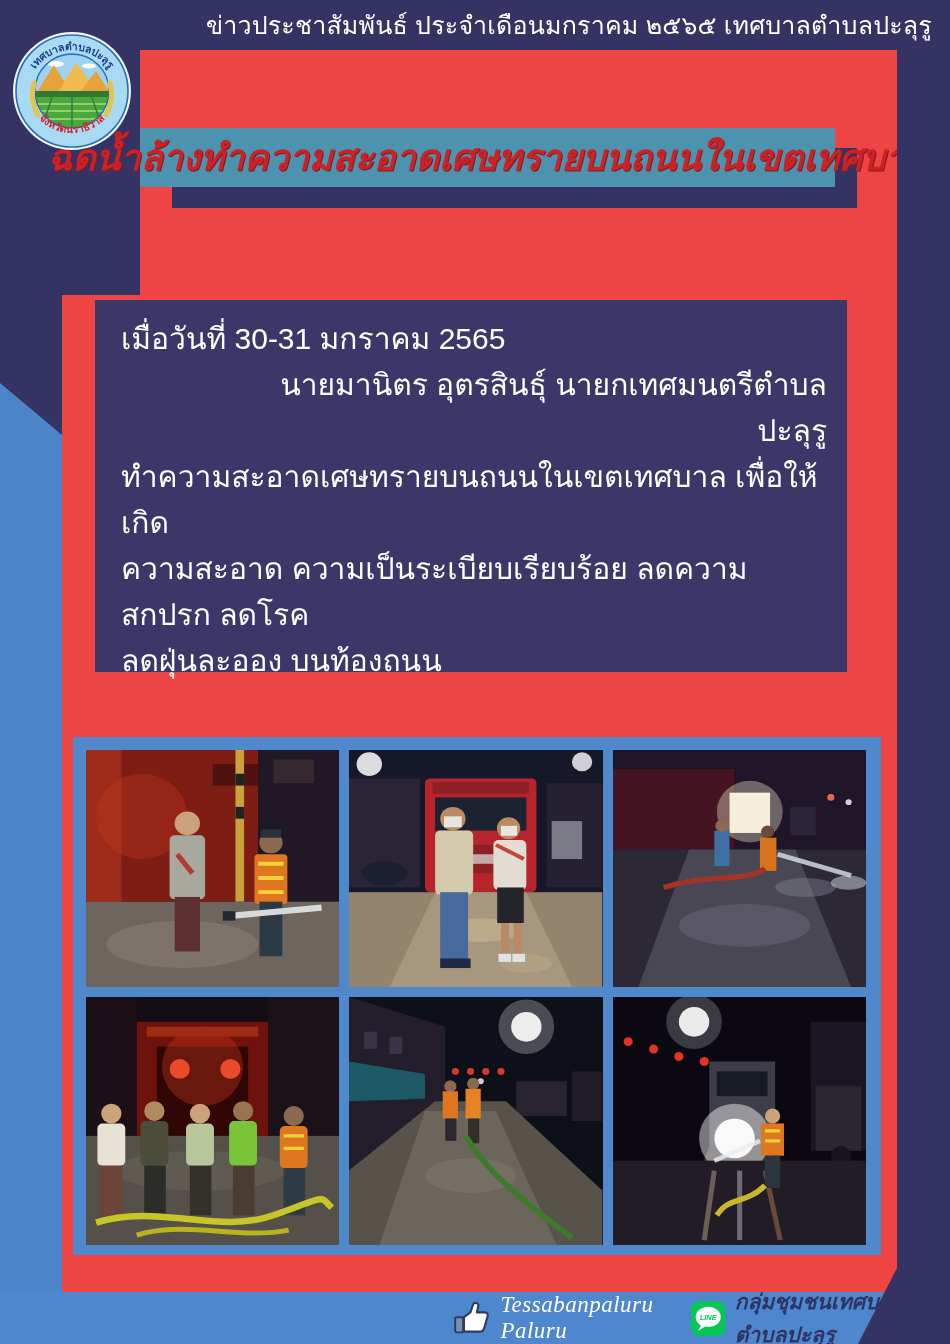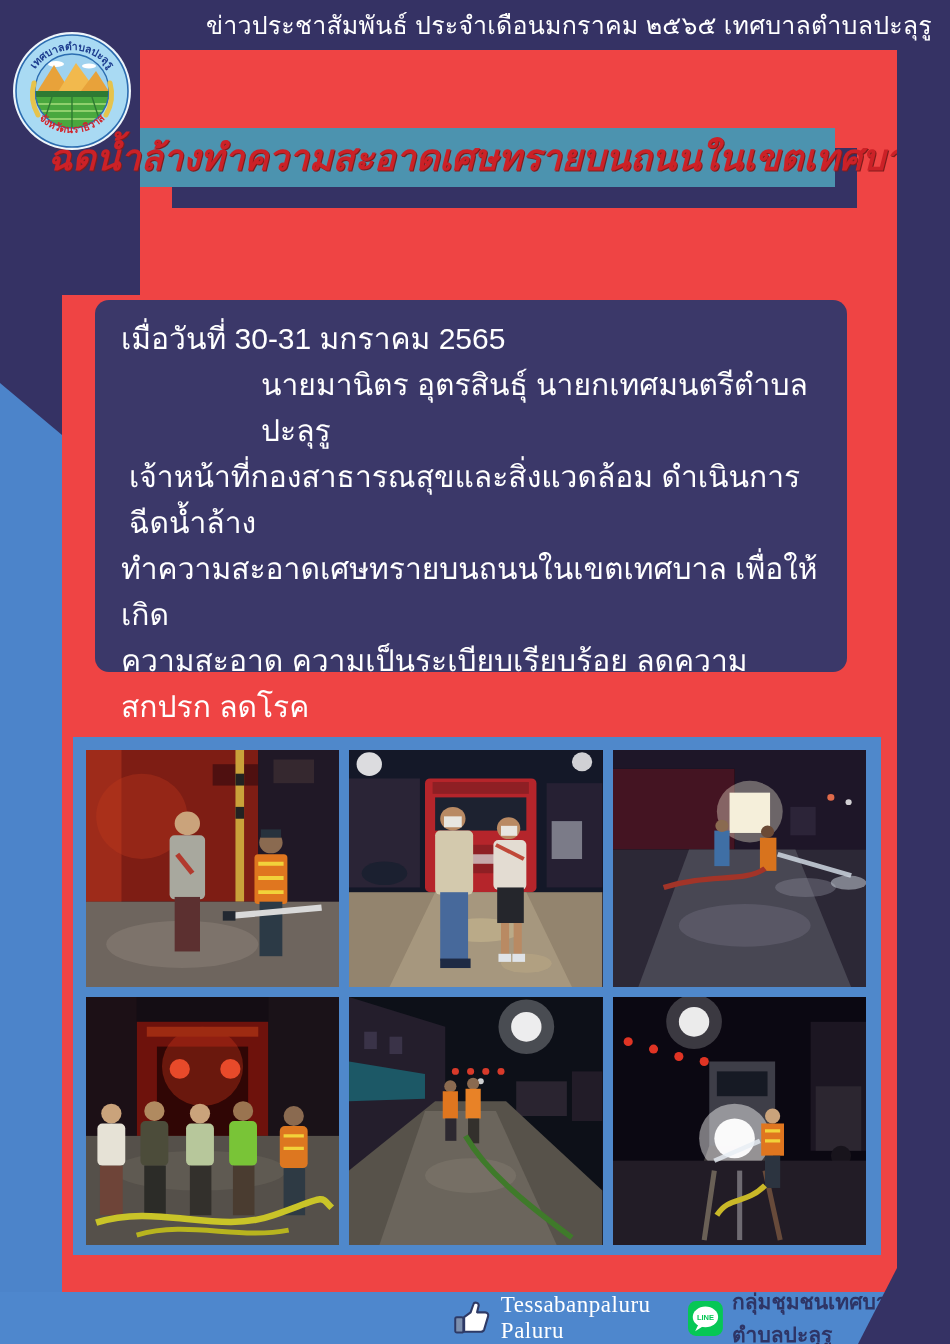--- a/index.html
+++ b/index.html
@@ -25,34 +25,34 @@
 
   
   .banner-shadow{left:172px;top:148px;width:685px;height:60px;background:#353264;z-index:1;}
   .banner{left:140px;top:128px;width:695px;height:59px;background:#4c93af;z-index:2;
           display:flex;align-items:center;justify-content:center;}
   .banner-text{color:#cc2127;font-size:36px;font-weight:bold;font-style:italic;
                text-shadow:1px 1px 0 #7e1d1d;white-space:nowrap;}
 
   
   .article{left:95px;top:300px;width:752px;height:372px;background:#3b3869;box-sizing:border-box;
-           padding:16px 20px 0 26px;color:#ffffff;font-size:30px;line-height:46px;border-radius:14px;}
+           padding:16px 20px 0 26px;color:#ffffff;font-size:30px;line-height:46px;}
   .article .line{white-space:pre-wrap;}
-  .article .indent{padding-left:140px;}
+  .article .indent{padding-left:140px;text-align:right;}
   .article .sp{padding-left:8px;}
 
   
   .panel{left:73px;top:737px;width:808px;height:518px;background:#4f88cb;box-sizing:border-box;
          padding:13px 15px 10px 13px;display:grid;grid-template-columns:1fr 1fr 1fr;
          grid-template-rows:237px 248px;gap:10px;z-index:3;}
   .photo{width:100%;height:100%;overflow:hidden;background:#141222;}
   .photo svg{display:block;width:100%;height:100%;}
 
   
-  .footer-content{left:452px;top:1292px;height:52px;display:flex;align-items:center;gap:10px;z-index:5;}
+  .footer-content{left:452px;top:1292px;height:52px;display:flex;align-items:center;gap:10px;z-index:5;font-style:italic;}
   .fb-handle{display:flex;align-items:center;gap:10px;}
   .fb-label{color:#ffffff;font-family:"Liberation Serif","DejaVu Serif",serif;font-size:23px;letter-spacing:.5px;}
   .line-handle{display:flex;align-items:center;gap:9px;}
   .line-label{color:#2e3566;font-size:21px;font-weight:bold;}
 </style>
 </head>
 <body>
 
 <div class="page">
 
@@ -106,21 +106,20 @@
   </div>
 
   <div class="abs banner-shadow"></div>
   <div class="abs banner">
     <span class="banner-text">ฉีดน้ำล้างทำความสะอาดเศษทรายบนถนนในเขตเทศบาล</span>
   </div>
 
   <div class="abs article">
     <div class="line">เมื่อวันที่ 30-31 มกราคม 2565</div>
     <div class="line indent">นายมานิตร อุตรสินธุ์ นายกเทศมนตรีตำบลปะลุรู</div>
-    <div class="line sp">เจ้าหน้าที่กองสาธารณสุขและสิ่งแวดล้อม ดำเนินการฉีดน้ำล้าง</div>
     <div class="line">ทำความสะอาดเศษทรายบนถนนในเขตเทศบาล เพื่อให้เกิด</div>
     <div class="line">ความสะอาด ความเป็นระเบียบเรียบร้อย ลดความสกปรก ลดโรค</div>
     <div class="line">ลดฝุ่นละออง บนท้องถนน</div>
   </div>
 
   <div class="abs panel">
 
     <div class="photo" role="img" aria-label="Night street lit red, two men, one wearing orange safety vest holding white hose">
       <svg viewBox="0 0 100 100" preserveAspectRatio="none">
         <rect width="100" height="100" fill="#16101c"></rect>

